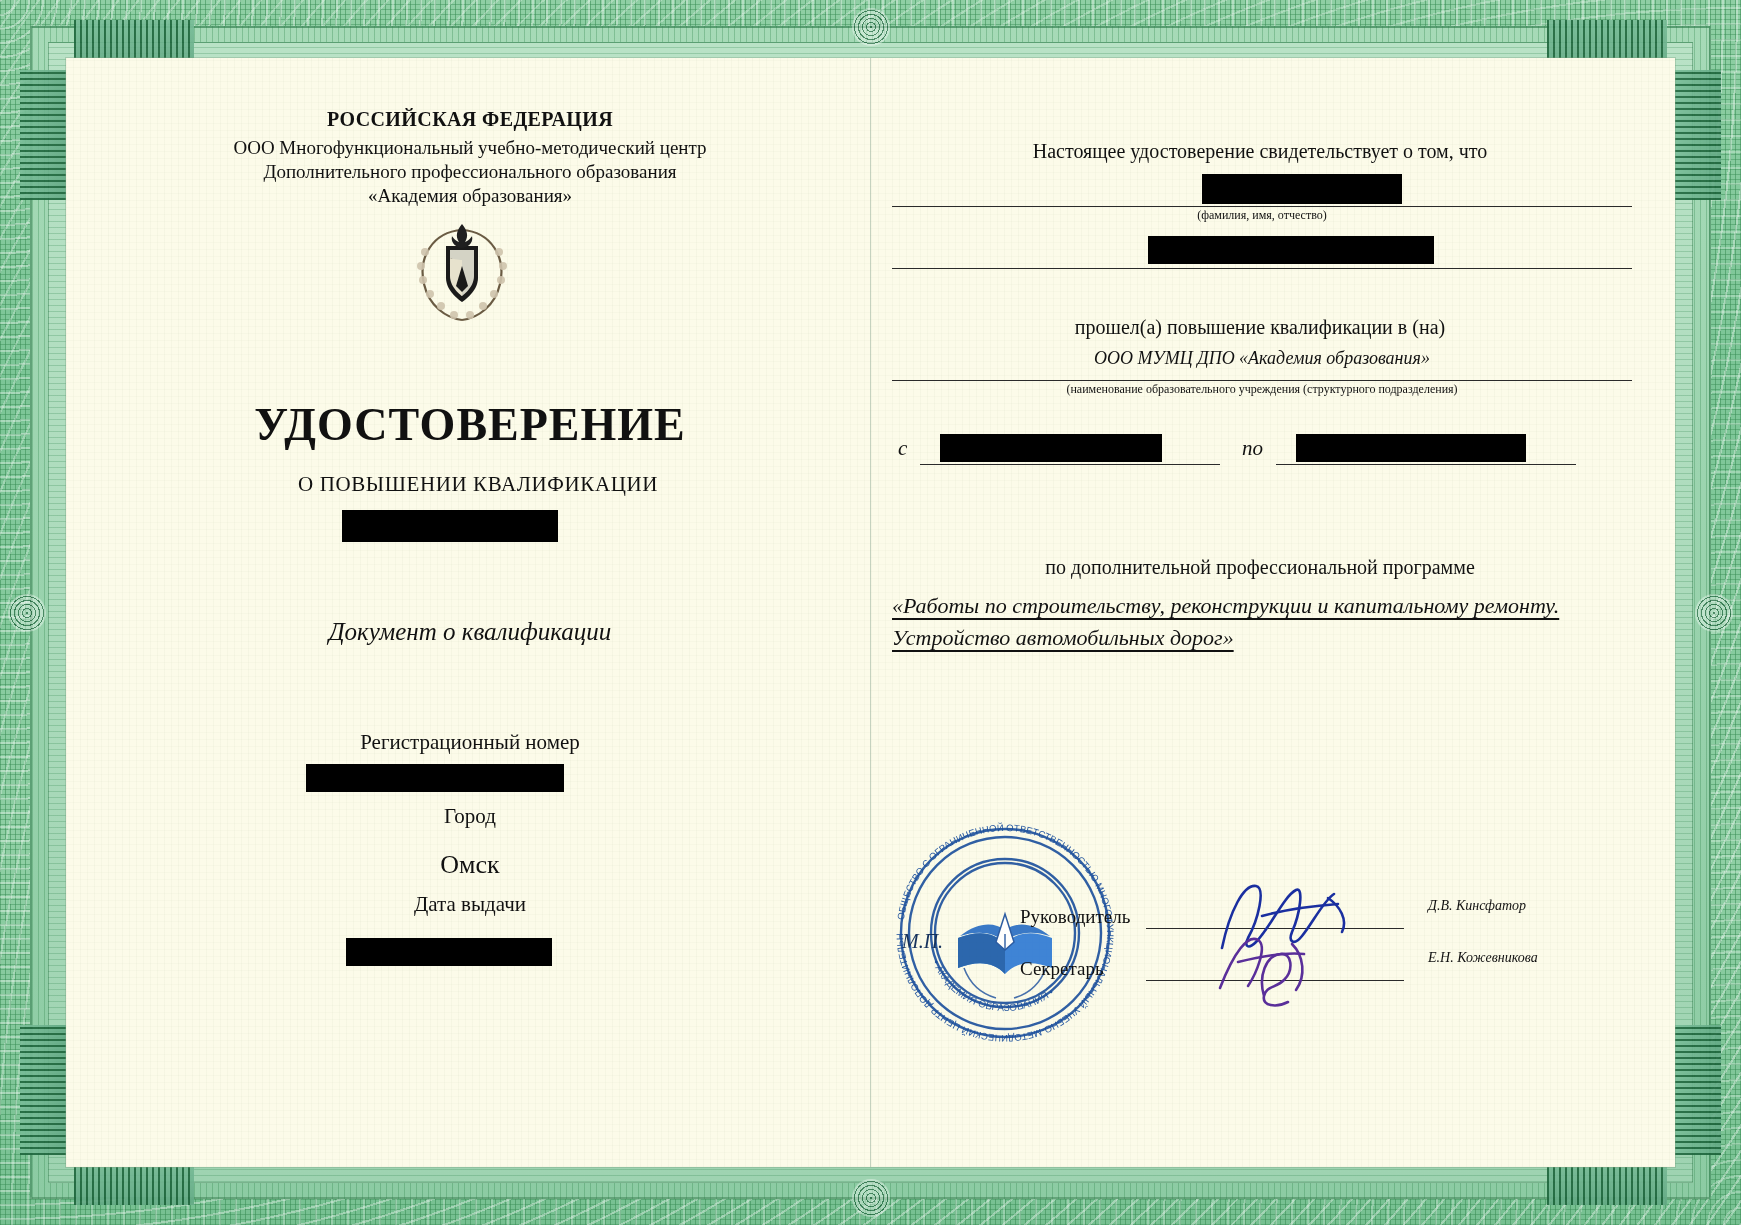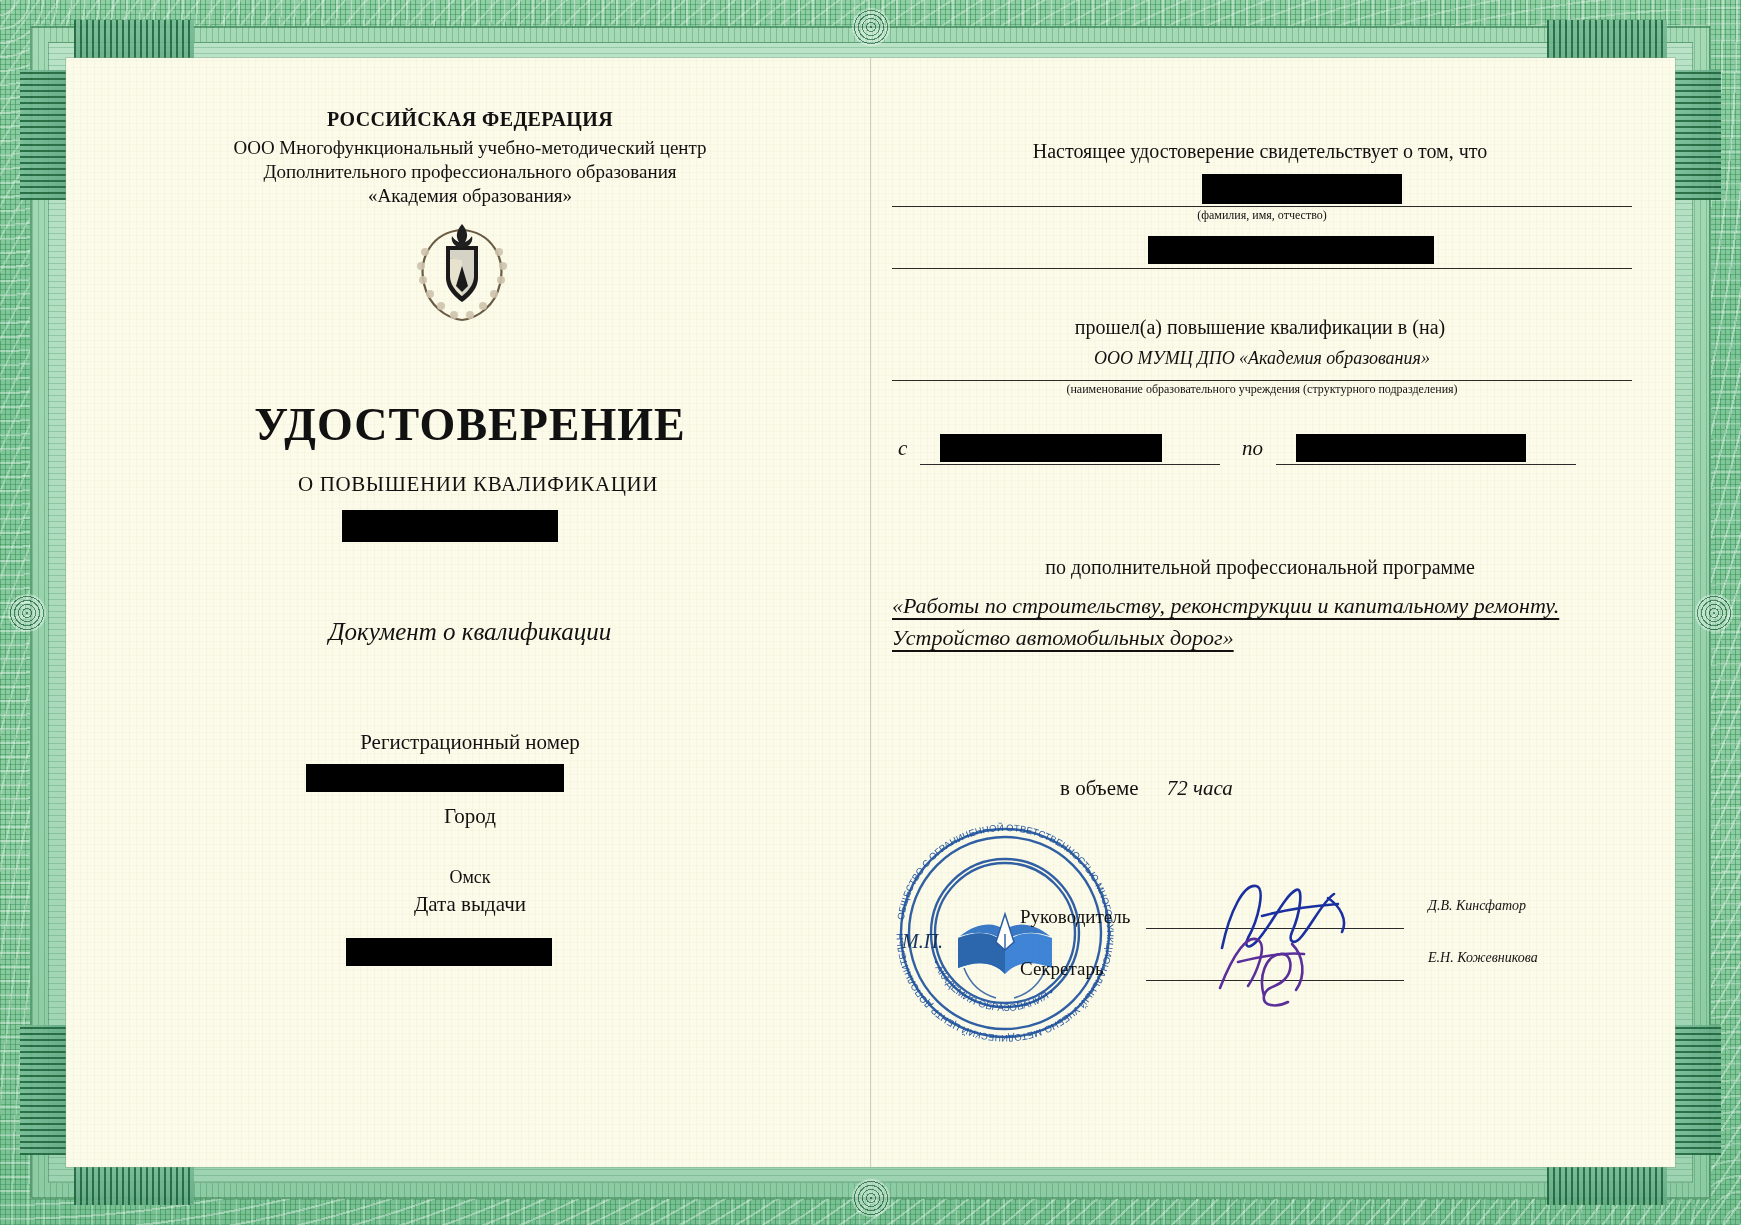--- a/index.html
+++ b/index.html
@@ -208,22 +208,21 @@
     left: 0; top: 746px;
     width: 800px;
     text-align: center;
     font-size: 21px;
   }
   .city-value {
     position: absolute;
     left: 0; top: 792px;
     width: 800px;
     text-align: center;
-    font-size: 18px;
-    margin-top: 17px;
+    font-size: 26px;
   }
   .date-label {
     position: absolute;
     left: 0; top: 834px;
     width: 800px;
     text-align: center;
     font-size: 21px;
   }
   .red-date {
     position: absolute;
@@ -494,23 +493,20 @@
     <div class="redaction red-from"></div>
     <div class="rule rule-from"></div>
 
     <div class="to-label">по</div>
     <div class="redaction red-to"></div>
     <div class="rule rule-to"></div>
 
     <div class="prog-label">по дополнительной профессиональной программе</div>
     <div class="prog-name">«Работы по строительству, реконструкции и капитальному ремонту. Устройство автомобильных дорог»</div>
 
-    <div class="hours">
-      <span>в объеме</span><span class="hv">72 часа</span>
-    </div>
 
     <div class="stamp">
       <svg viewBox="0 0 230 230" width="230" height="230">
         <defs>
           <path id="outerArc" d="M115,115 m-102,0 a102,102 0 1,1 204,0 a102,102 0 1,1 -204,0"></path>
           <path id="outerArc2" d="M115,115 m-92,0 a92,92 0 1,1 184,0 a92,92 0 1,1 -184,0"></path>
           <path id="innerArcBottom" d="M115,115 m-78,0 a78,78 0 1,0 156,0"></path>
         </defs>
         <g fill="none" stroke="#1b4f9c" stroke-width="2.4" opacity=".9">
           <circle cx="115" cy="115" r="104"></circle>

